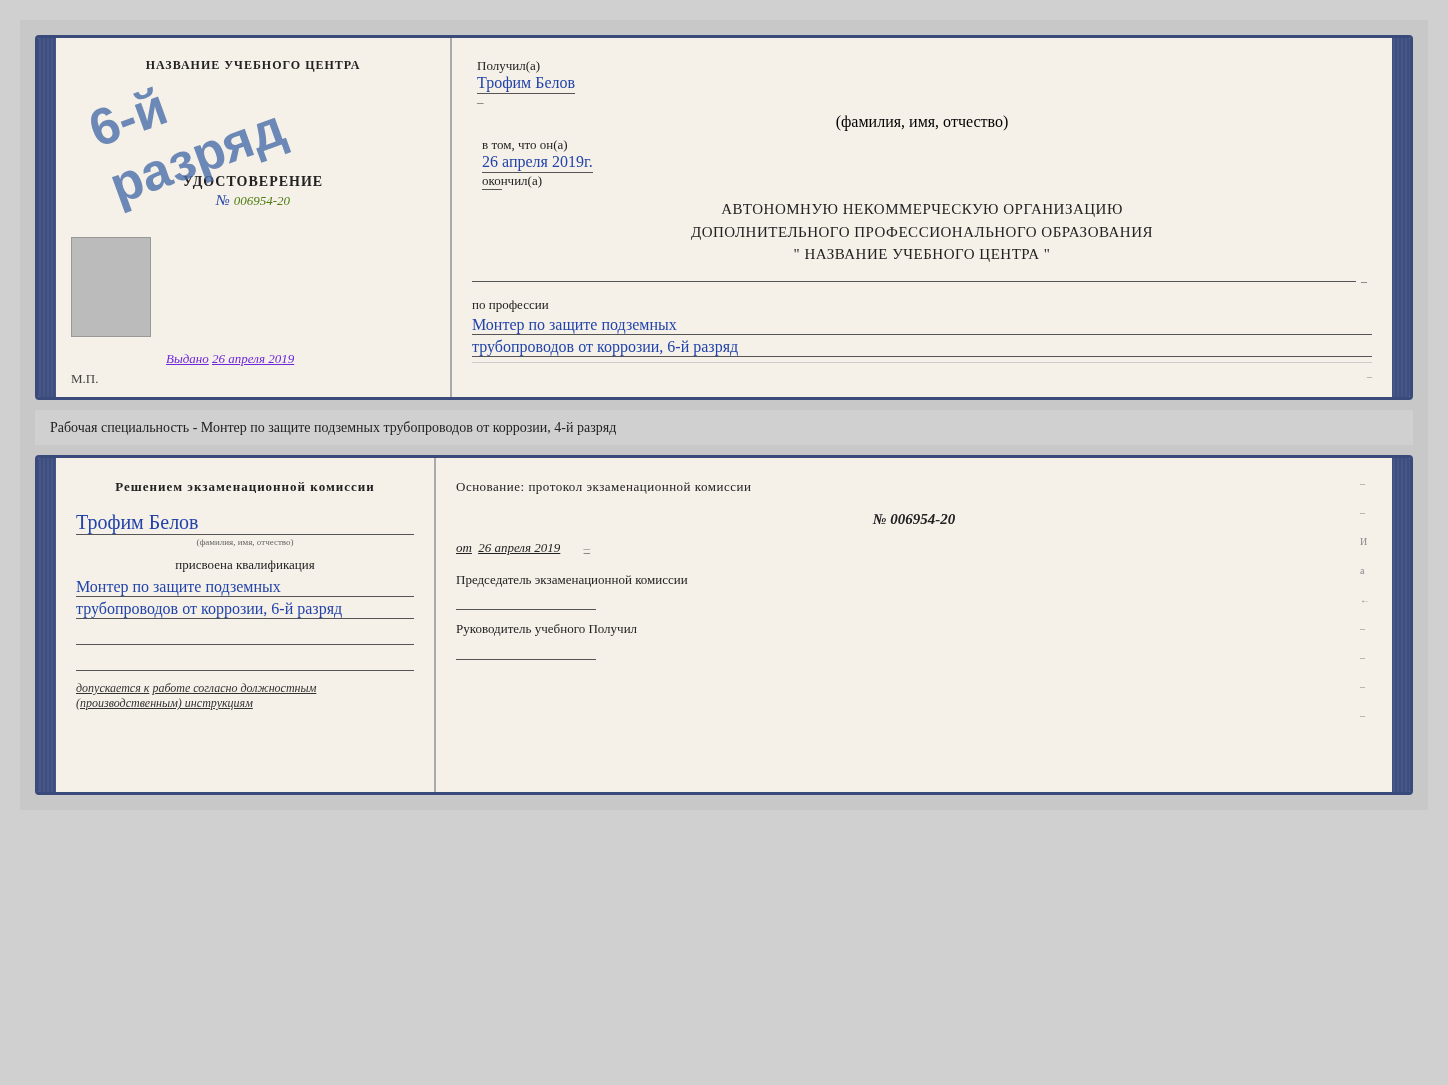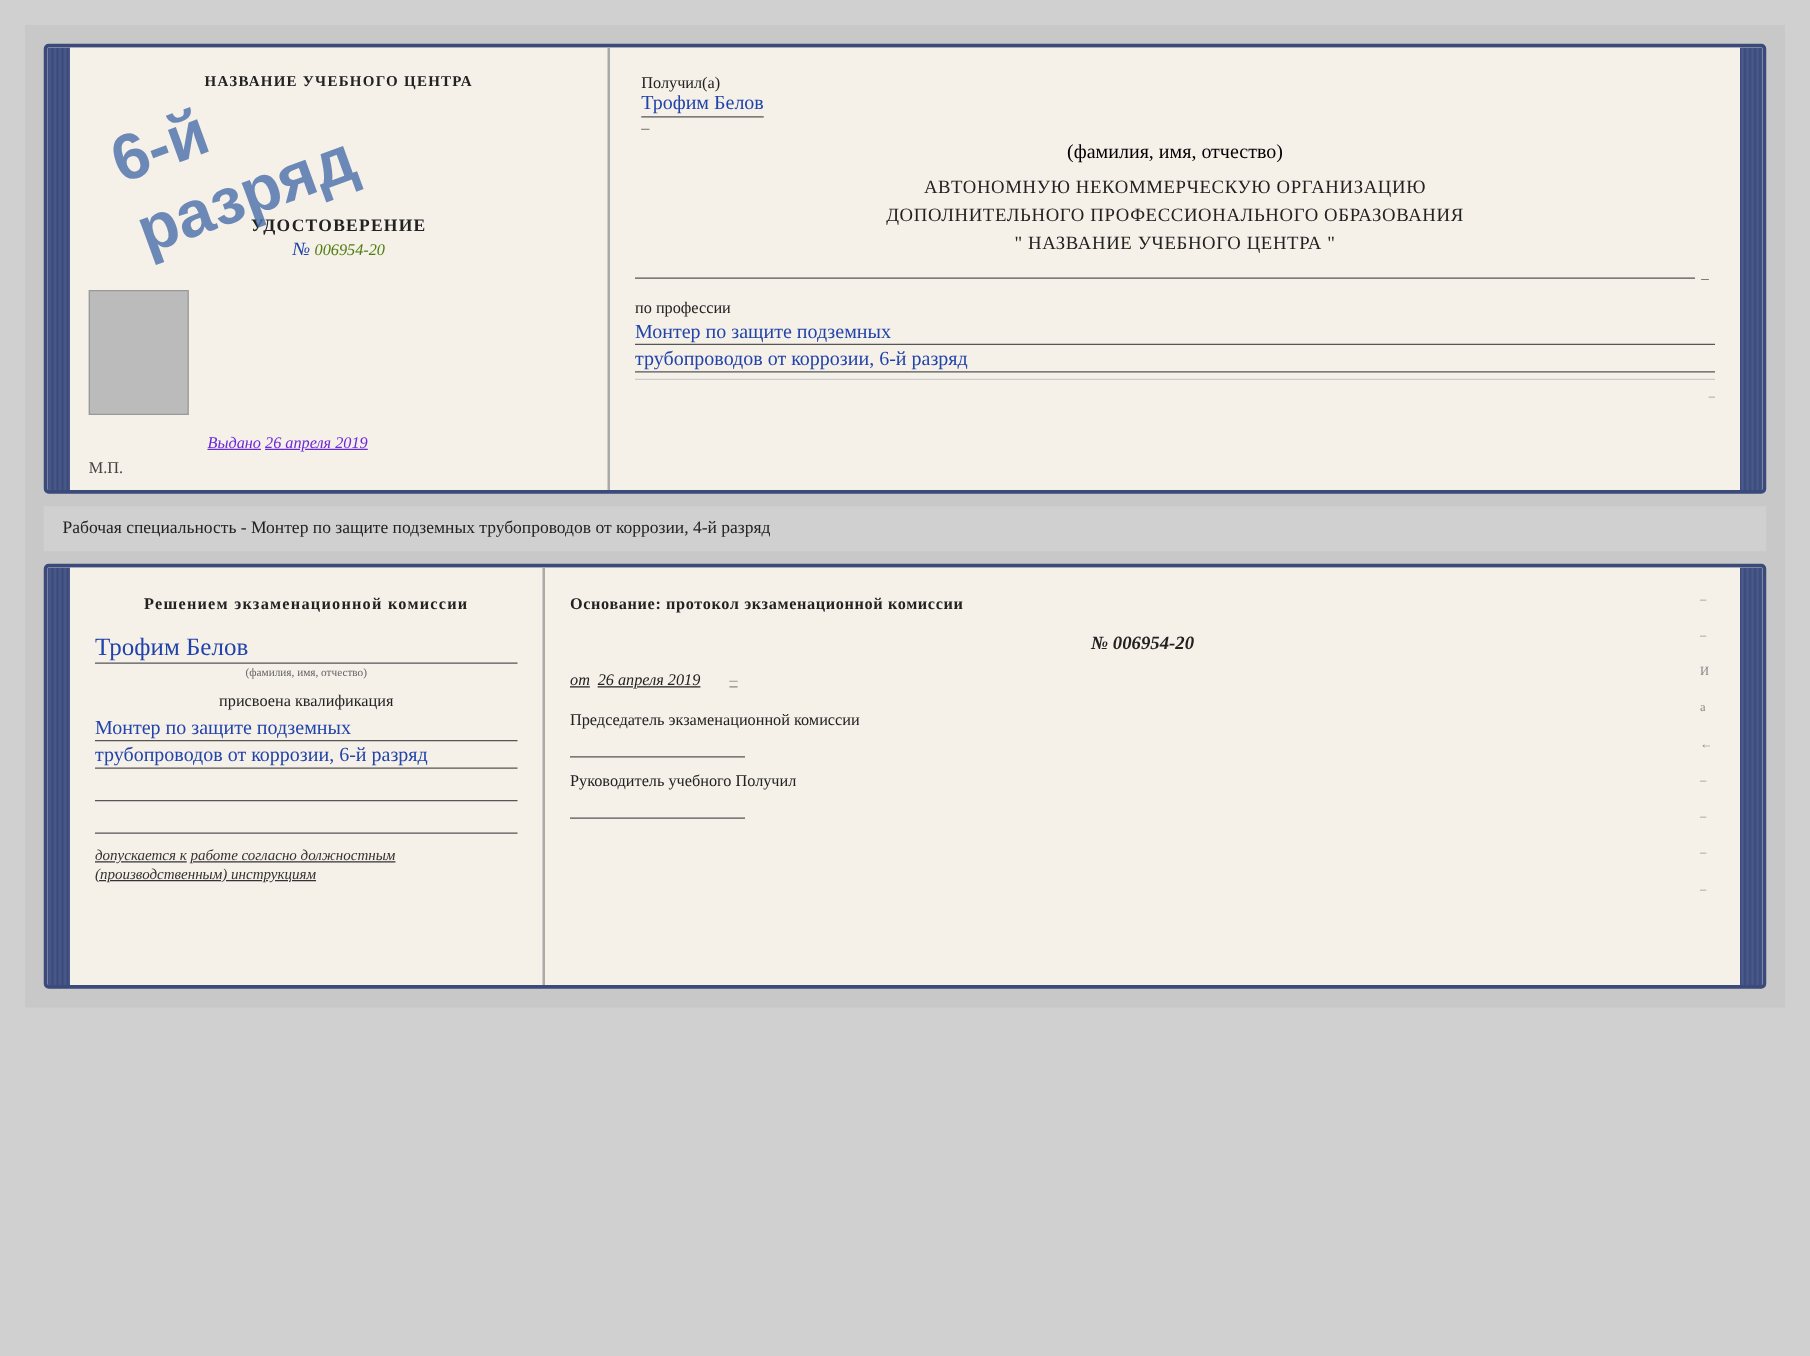--- a/index.html
+++ b/index.html
@@ -35,21 +35,21 @@
       background: #3a4a7a;
       background: repeating-linear-gradient(
         90deg,
         #3a4a7a 0px,
         #4a5a8a 2px,
         #3a4a7a 4px
       );
     }
 
     .doc-left-page {
-      width: 432px;
+      width: 396px;
       background: #f5f0e8;
       border-right: 2px solid #aaa;
       padding: 20px 15px 15px 15px;
       position: relative;
       display: flex;
       flex-direction: column;
     }
 
     .doc-right-page {
       flex: 1;
@@ -298,21 +298,21 @@
 
     .allowed-label span {
       font-style: italic;
       text-decoration: underline;
       color: #333;
     }
 
     
     .basis-title {
       font-size: 13px;
-      font-weight: bold;
+      font-weight: normal;
       letter-spacing: 0.5px;
       color: #222;
       margin-bottom: 15px;
       line-height: 1.4;
     }
 
     .protocol-number {
       font-size: 15px;
       font-weight: bold;
       text-align: center;
@@ -397,20 +397,26 @@
       <div class="right-row">
         <span class="label">Получил(а)</span>
         <span class="handwritten">Трофим Белов</span>
         <span style="margin: 0 5px; color:#555;">–</span>
         <div style="flex:1;border-bottom:1px solid #555;"></div>
       </div>
       <div style="text-align:center; margin-top:-6px; margin-bottom:6px;">
         <span class="small-label">(фамилия, имя, отчество)</span>
       </div>
 
+      <div class="right-row">
+        <span class="label">в том, что он(а)</span>
+        <span class="handwritten">26 апреля 2019г.</span>
+        <span class="label" style="margin-left:10px;">окончил(а)</span>
+        <div class="dash"></div>
+      </div>
 
       <div class="org-text">
         <div>АВТОНОМНУЮ НЕКОММЕРЧЕСКУЮ ОРГАНИЗАЦИЮ</div>
         <div>ДОПОЛНИТЕЛЬНОГО ПРОФЕССИОНАЛЬНОГО ОБРАЗОВАНИЯ</div>
         <div>"  НАЗВАНИЕ УЧЕБНОГО ЦЕНТРА  "</div>
       </div>
 
       <div style="display:flex; align-items:center; margin-bottom:5px;">
         <div style="flex:1;border-bottom:1px solid #555;"></div>
         <span style="margin: 0 5px; font-size:12px; color:#555;">–</span>

